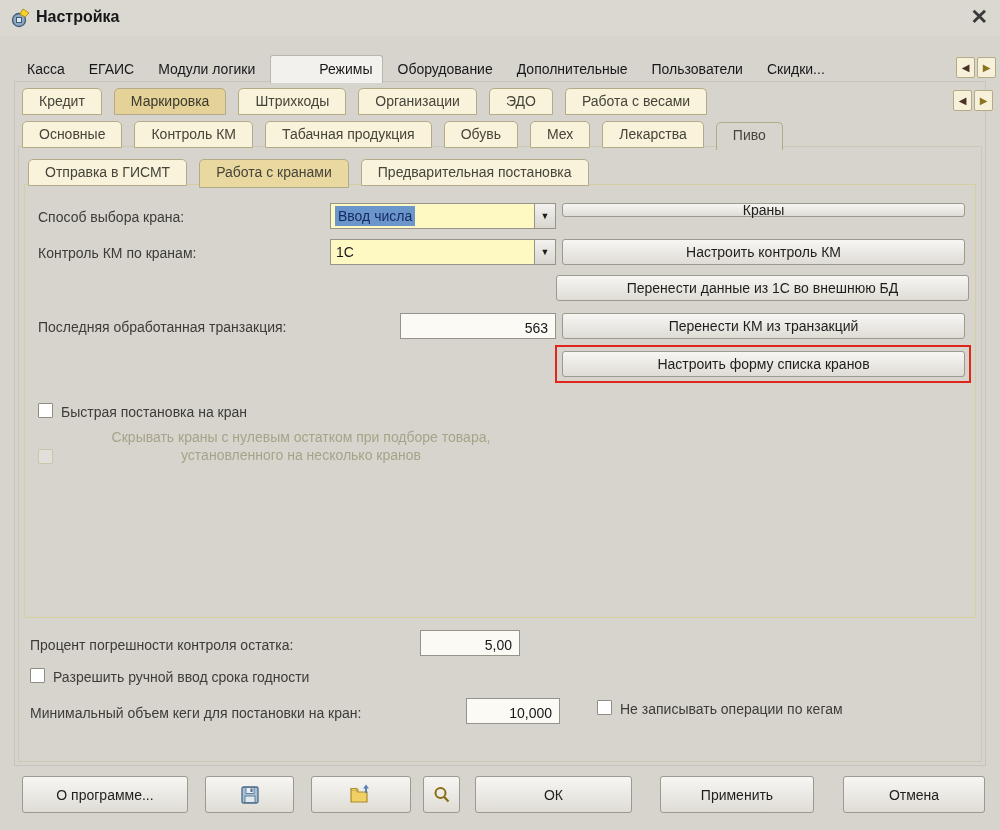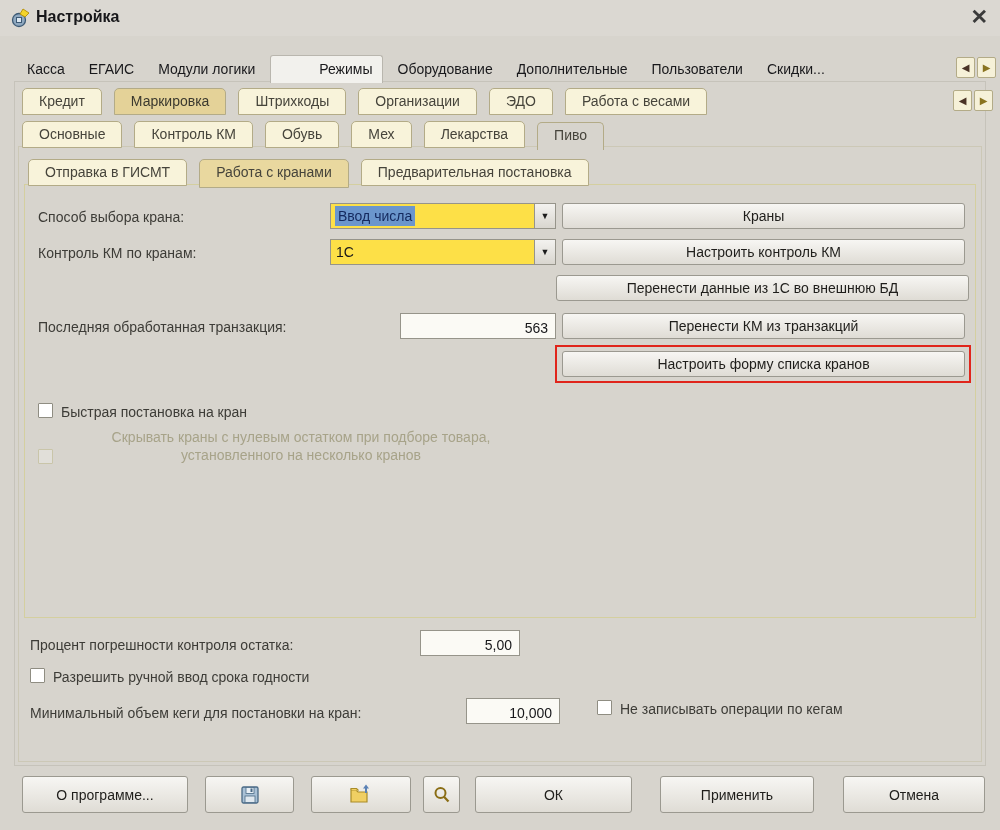--- a/index.html
+++ b/index.html
@@ -40,21 +40,21 @@
   .arrowbtn { width:19px; height:21px; background:#f6f1d8; border:1px solid #b3ab87; border-radius:2px; font-size:10px; display:flex; align-items:center; justify-content:center; }
   .arr-left { color:#4a3326; }
   .arr-right { color:#8a7420; }
 
   
   .lbl { position:absolute; font-size:14px; color:#3d3c37; white-space:nowrap; }
   .lbl-disabled { color:#a7a389; white-space:normal; width:480px; line-height:18px; }
 
   .btn { position:absolute; background:linear-gradient(#f7f6f3,#dfdcd5); border:1px solid #9b9990; border-radius:3px; font-size:14px; color:#1f1e1b; display:flex; align-items:center; justify-content:center; white-space:nowrap; }
 
-  .combo { position:absolute; height:26px; background:#fde047; border:1px solid #96948a; display:flex; }
+  .combo { position:absolute; height:26px; background:#fef9c3; border:1px solid #96948a; display:flex; }
   .combo-val { flex:1; font-size:14px; padding:4px 4px 0 5px; color:#17171a; white-space:nowrap; overflow:hidden; }
   .combo-val.hl { background:#6b96cc; color:#14295e; align-self:center; flex:0 0 auto; margin-left:4px; padding:2px 3px; }
   .combo-spacer { flex:1; }
   .combo-arrow { width:21px; background:linear-gradient(#f3f2ef,#d9d6cf); border-left:1px solid #96948a; display:flex; align-items:center; justify-content:center; font-size:9px; color:#1c1c1c; }
 
   .field { position:absolute; height:26px; background:#fbfaf5; border:1px solid #96948a; font-size:14px; color:#17171a; text-align:right; padding:4px 7px 0 4px; }
 
   .cb { position:absolute; width:15px; height:15px; background:#ffffff; border:1px solid #8f8d82; border-radius:1px; }
   .cb.disabled { background:rgba(255,255,255,0.25); border-color:#c9c5a9; }
 
@@ -105,39 +105,40 @@
   <span class="ctab">Работа с весами</span>
 </div>
 <div class="arrowpair" style="left:953px; top:90px;">
   <span class="arrowbtn arr-left">◀</span>
   <span class="arrowbtn arr-right">▶</span>
 </div>
 
 <div class="tabrow" style="left:22px; top:121px;">
   <span class="ctab">Основные</span>
   <span class="ctab">Контроль КМ</span>
+  <span class="ctab">Табачная продукция</span>
   <span class="ctab">Обувь</span>
   <span class="ctab">Мех</span>
   <span class="ctab">Лекарства</span>
   <span class="ctab sel-grey">Пиво</span>
 </div>
 
 <div class="tabrow" style="left:28px; top:159px;">
   <span class="ctab">Отправка в ГИСМТ</span>
   <span class="ctab sel-tan4">Работа с кранами</span>
   <span class="ctab">Предварительная постановка</span>
 </div>
 
 <span class="lbl" style="left:38px; top:209px;">Способ выбора крана:</span>
 <div class="combo" style="left:330px; top:203px; width:226px;">
   <span class="combo-val hl">Ввод числа</span>
   <span class="combo-spacer"></span>
   <span class="combo-arrow">▼</span>
 </div>
-<div class="btn" style="left:562px; top:203px; width:403px; height:26px;">Краны</div>
+<div class="btn" style="left:562px; top:203px; width:403px; height:14px;">Краны</div>
 
 <span class="lbl" style="left:38px; top:245px;">Контроль КМ по кранам:</span>
 <div class="combo" style="left:330px; top:239px; width:226px;">
   <span class="combo-val">1С</span>
   <span class="combo-arrow">▼</span>
 </div>
 <div class="btn" style="left:562px; top:239px; width:403px; height:26px;">Настроить контроль КМ</div>
 
 <div class="btn" style="left:556px; top:275px; width:413px; height:26px;">Перенести данные из 1С во внешнюю БД</div>
 

